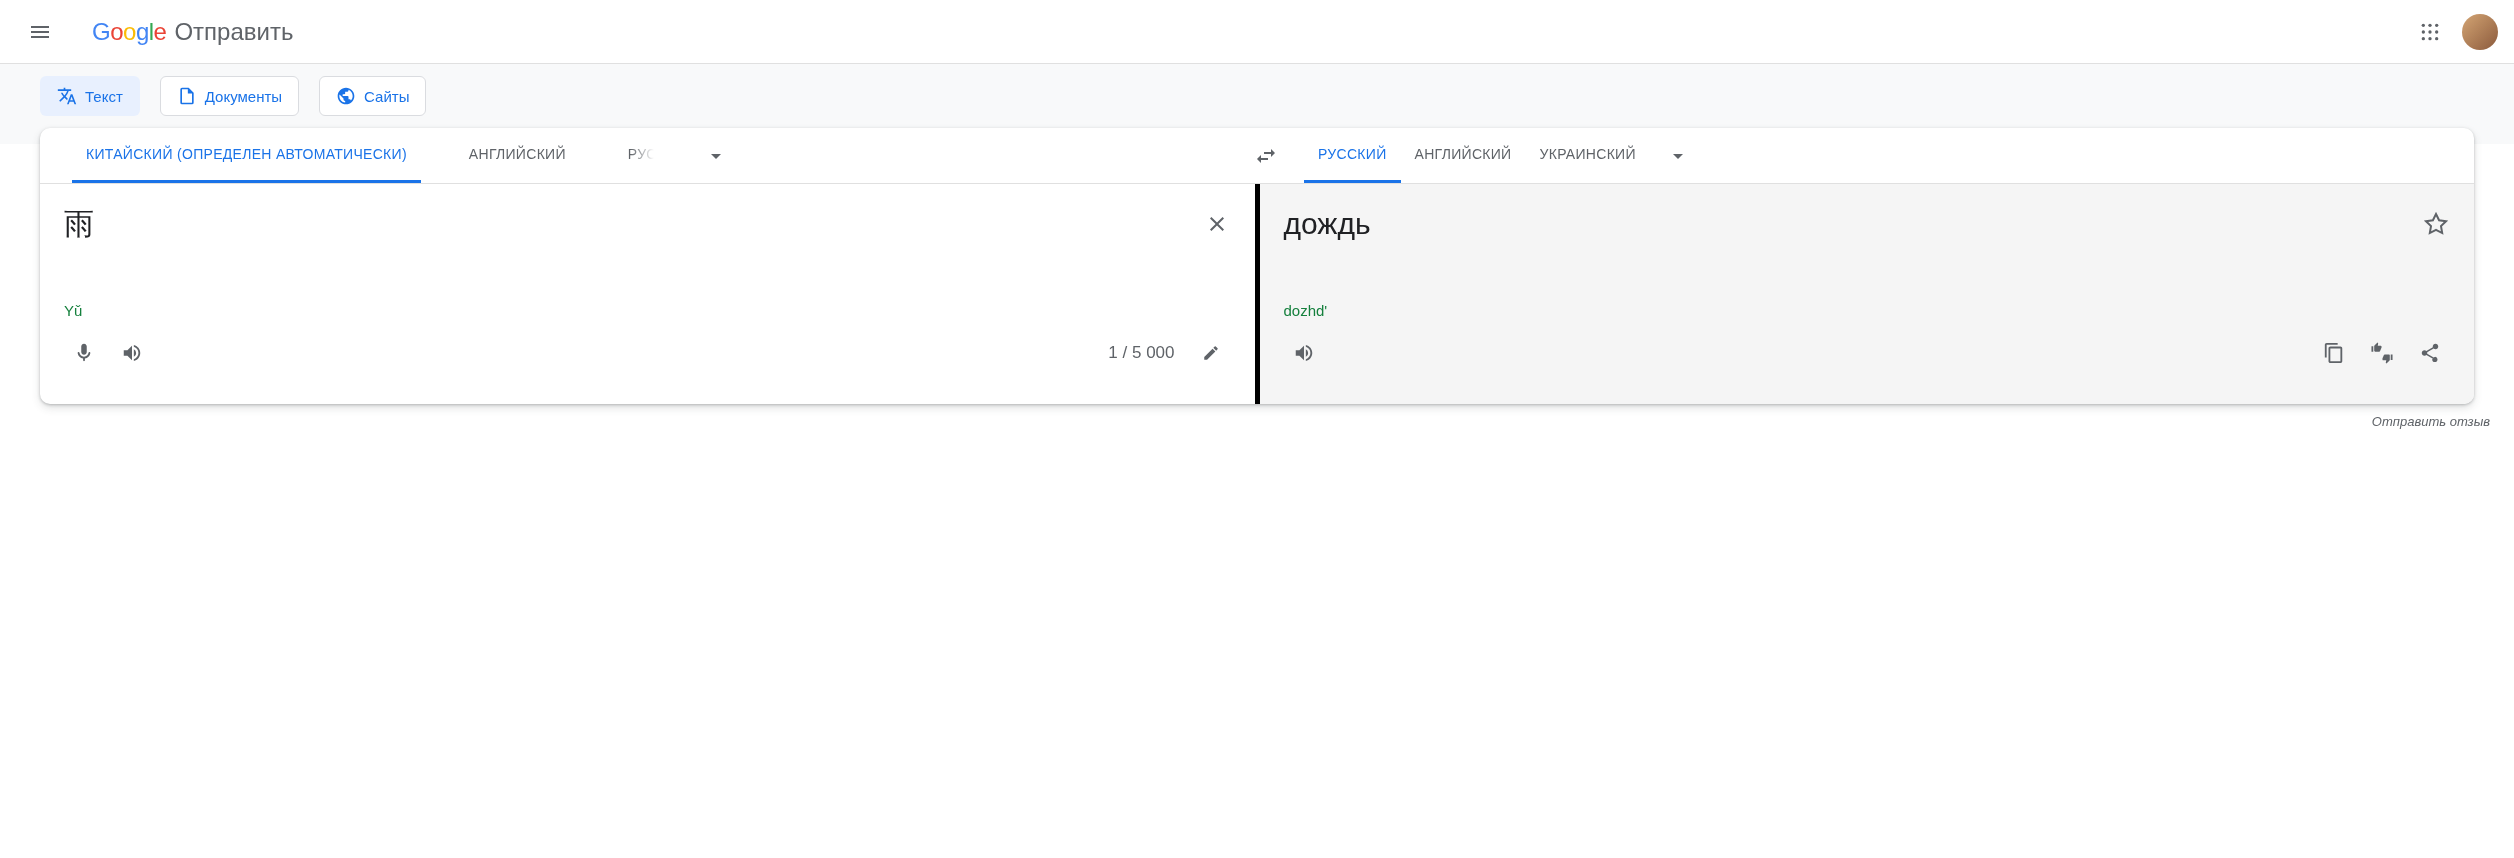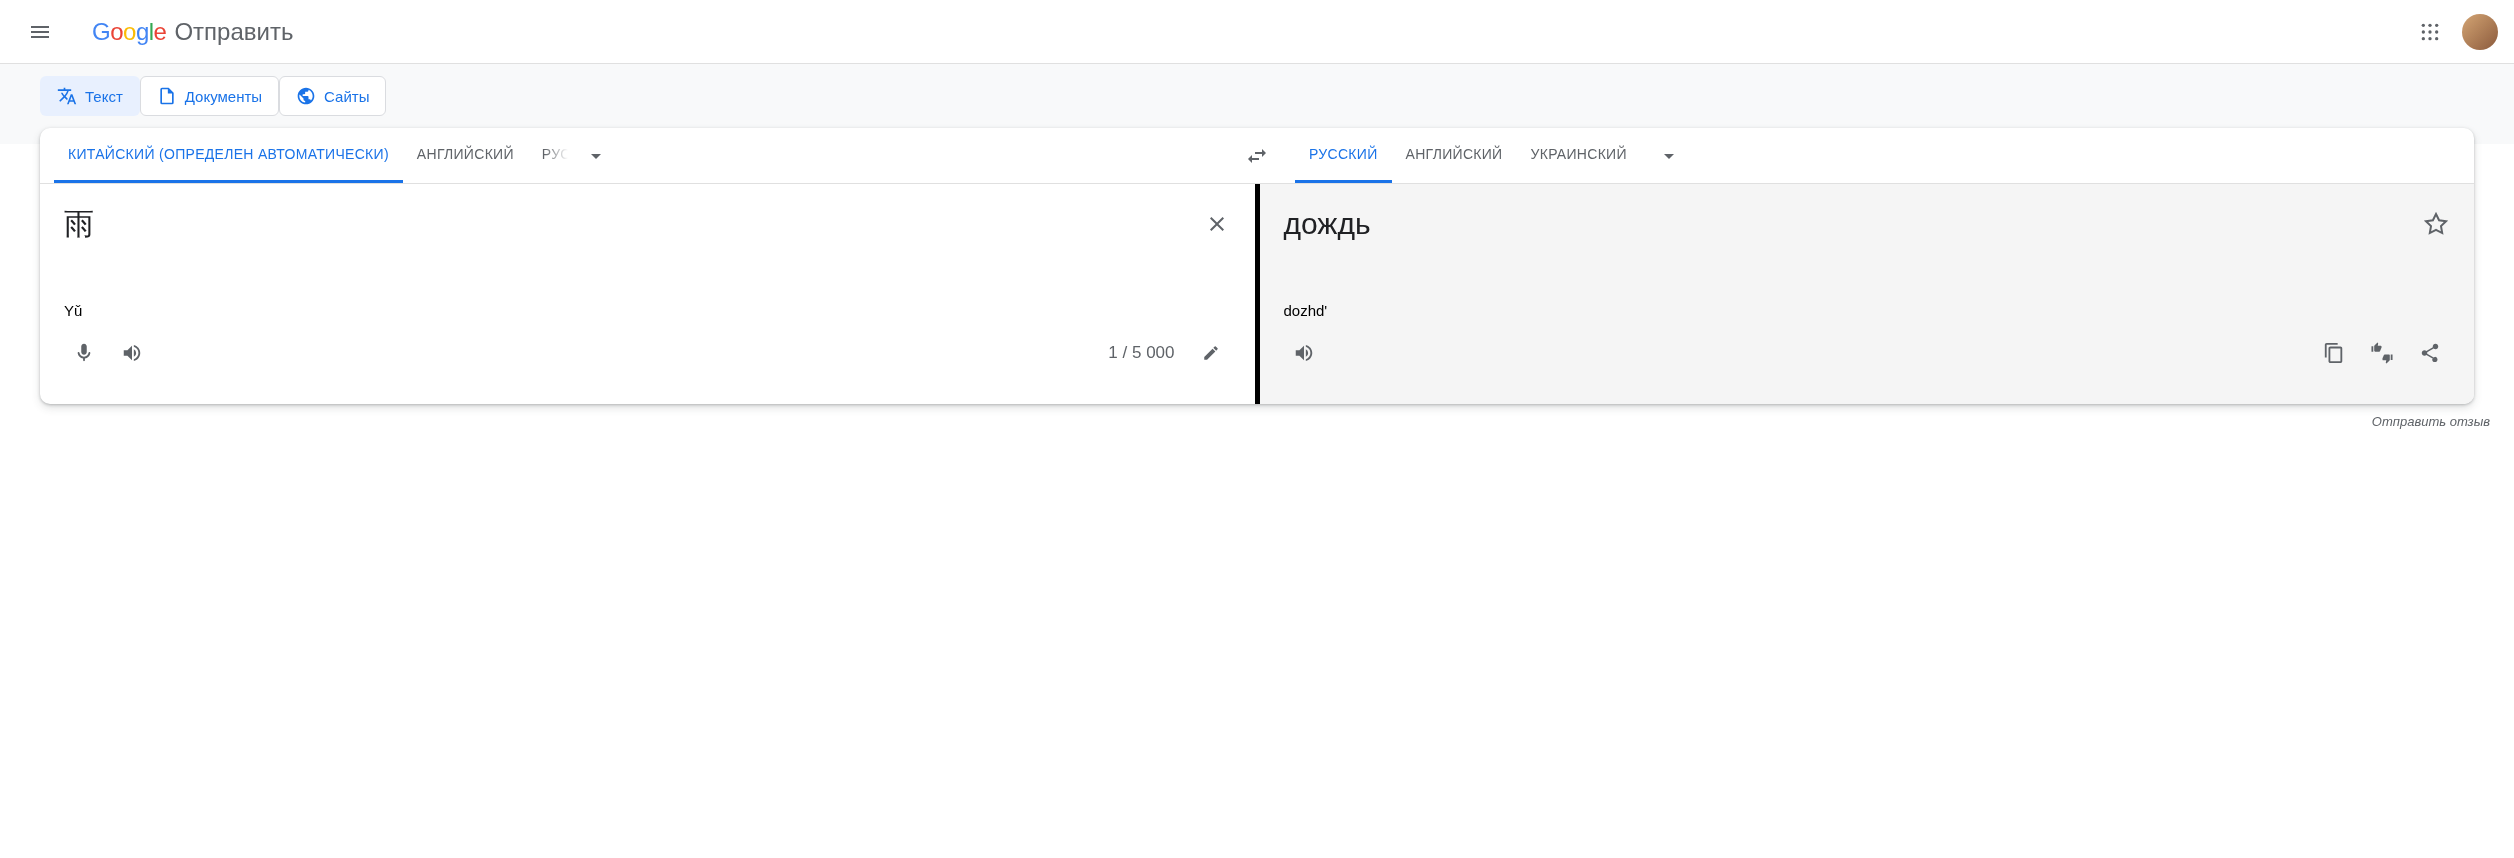--- a/index.html
+++ b/index.html
@@ -17,45 +17,45 @@
   .logo-google .g2 { color: #4285f4; }
   .logo-google .l  { color: #34a853; }
   .logo-google .e  { color: #ea4335; }
   .logo-product { font-size: 24px; color: #5f6368; font-weight: 400; margin-left: 4px; }
   .header-right { display: flex; align-items: center; gap: 12px; }
   .apps-btn { width: 40px; height: 40px; display: flex; align-items: center; justify-content: center; border: none; background: none; cursor: pointer; border-radius: 50%; }
   .avatar { width: 36px; height: 36px; border-radius: 50%; background: linear-gradient(135deg, #d4a574 0%, #8b5a3c 100%); cursor: pointer; }
   
   
   .mode-bar { background: #f8f9fa; padding: 12px 16px 28px 16px; }
-  .mode-tabs { display: flex; gap: 0; padding-left: 24px; }
+  .mode-tabs { display: flex; gap: 20px; padding-left: 24px; }
   .mode-tab { display: flex; align-items: center; gap: 8px; height: 40px; padding: 0 16px; border: 1px solid #dadce0; border-radius: 6px; background: #fff; color: #1a73e8; font-size: 15px; font-weight: 500; cursor: pointer; }
   .mode-tab.active { background: #e8f0fe; border-color: transparent; }
   
   
   .card-wrap { padding: 0 40px; margin-top: -16px; }
   .card { background: #fff; border-radius: 10px; box-shadow: 0 1px 3px rgba(60,64,67,.3), 0 4px 8px rgba(60,64,67,.15); overflow: hidden; }
   
   
   .lang-row { display: flex; align-items: stretch; height: 56px; border-bottom: 1px solid #e0e0e0; }
   .lang-side { display: flex; align-items: center; flex: 1; overflow: hidden; }
-  .lang-side.left { padding-left: 14px; }
+  .lang-side.left { padding-left: 32px; gap: 34px; }
   .lang-side.right { padding-left: 14px; }
   .lang-tab { height: 100%; display: flex; align-items: center; padding: 0 14px; color: #5f6368; font-size: 14px; font-weight: 500; letter-spacing: 0.3px; cursor: pointer; border-bottom: 3px solid transparent; white-space: nowrap; }
   .lang-tab.active { color: #1a73e8; border-bottom-color: #1a73e8; }
   .lang-tab.truncated { max-width: 40px; overflow: hidden; -webkit-mask-image: linear-gradient(to right, black 40%, transparent 100%); mask-image: linear-gradient(to right, black 40%, transparent 100%); }
   .lang-dd { width: 48px; height: 48px; display: flex; align-items: center; justify-content: center; cursor: pointer; border: none; background: none; border-radius: 50%; margin-left: 4px; }
   .swap-btn { width: 48px; height: 48px; display: flex; align-items: center; justify-content: center; cursor: pointer; border: none; background: none; border-radius: 50%; align-self: center; flex-shrink: 0; }
   
   
   .io-row { display: flex; min-height: 220px; }
   .io-side { flex: 1; padding: 20px 24px 12px 24px; position: relative; min-width: 0; }
   .io-side.right { background: #f5f5f5; border-left: 5px solid #000000; }
   .io-text { font-size: 30px; color: #202124; line-height: 1.3; min-height: 90px; word-wrap: break-word; }
-  .io-translit { font-size: 15px; color: #000000; margin-top: 8px; }
+  .io-translit { font-size: 15px; color: #15803d; margin-top: 8px; }
   .clear-btn { position: absolute; top: 18px; right: 16px; width: 44px; height: 44px; border: none; background: none; display: flex; align-items: center; justify-content: center; cursor: pointer; border-radius: 50%; }
   .star-btn { position: absolute; top: 18px; right: 16px; width: 44px; height: 44px; border: none; background: none; display: flex; align-items: center; justify-content: center; cursor: pointer; border-radius: 50%; }
   
   
   .io-bottom { display: flex; align-items: center; justify-content: space-between; margin-top: 12px; height: 44px; }
   .io-bottom-left { display: flex; align-items: center; gap: 8px; }
   .io-bottom-right { display: flex; align-items: center; gap: 8px; }
   .icon-btn { width: 40px; height: 40px; border: none; background: none; display: flex; align-items: center; justify-content: center; cursor: pointer; border-radius: 50%; color: #5f6368; }
   .char-count { font-size: 17px; color: #5f6368; margin-right: 8px; }
   

